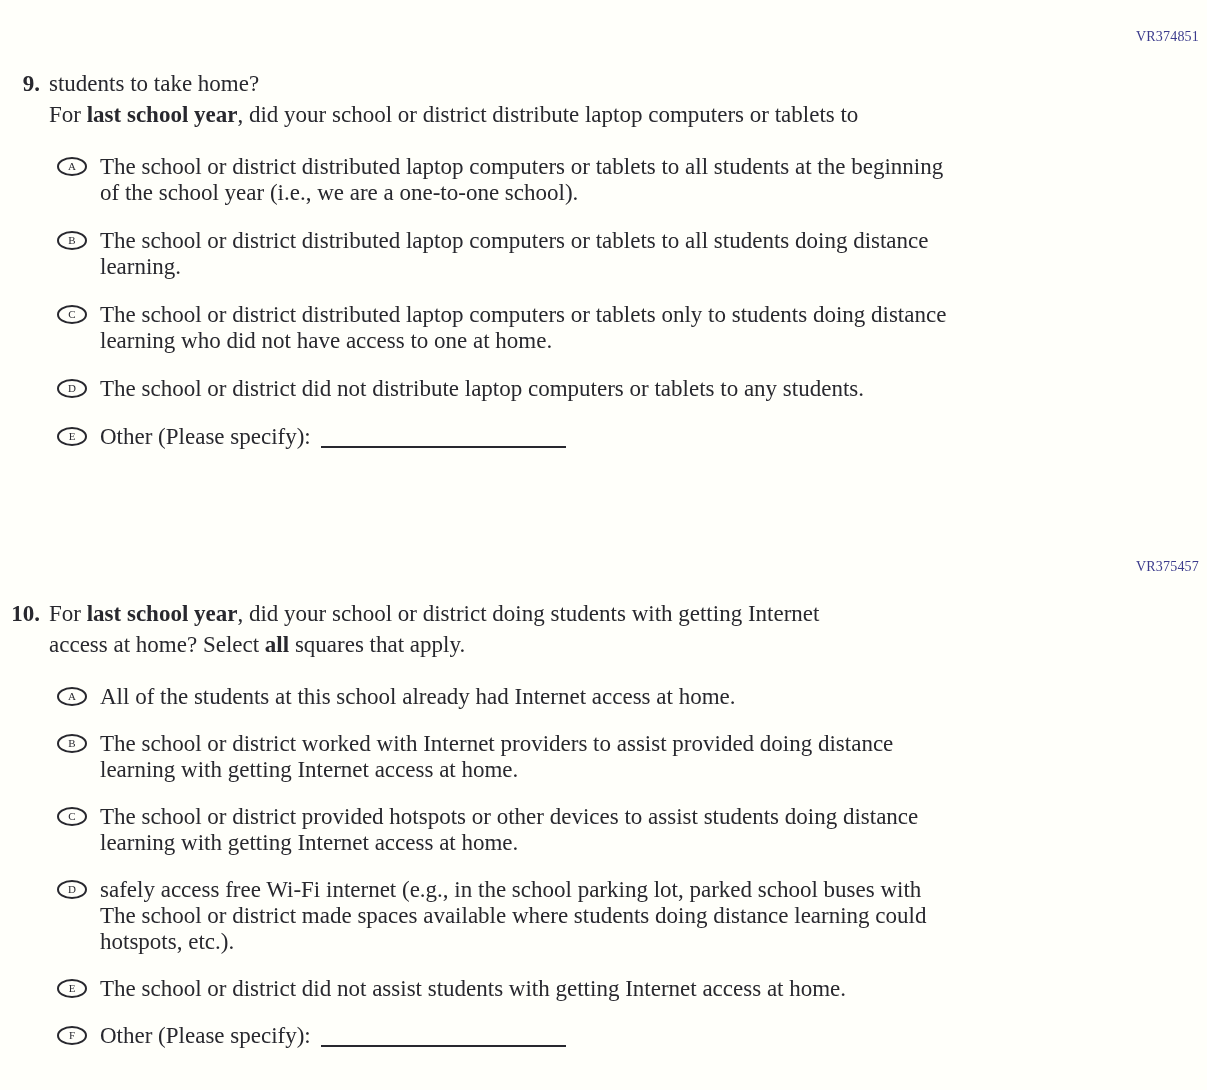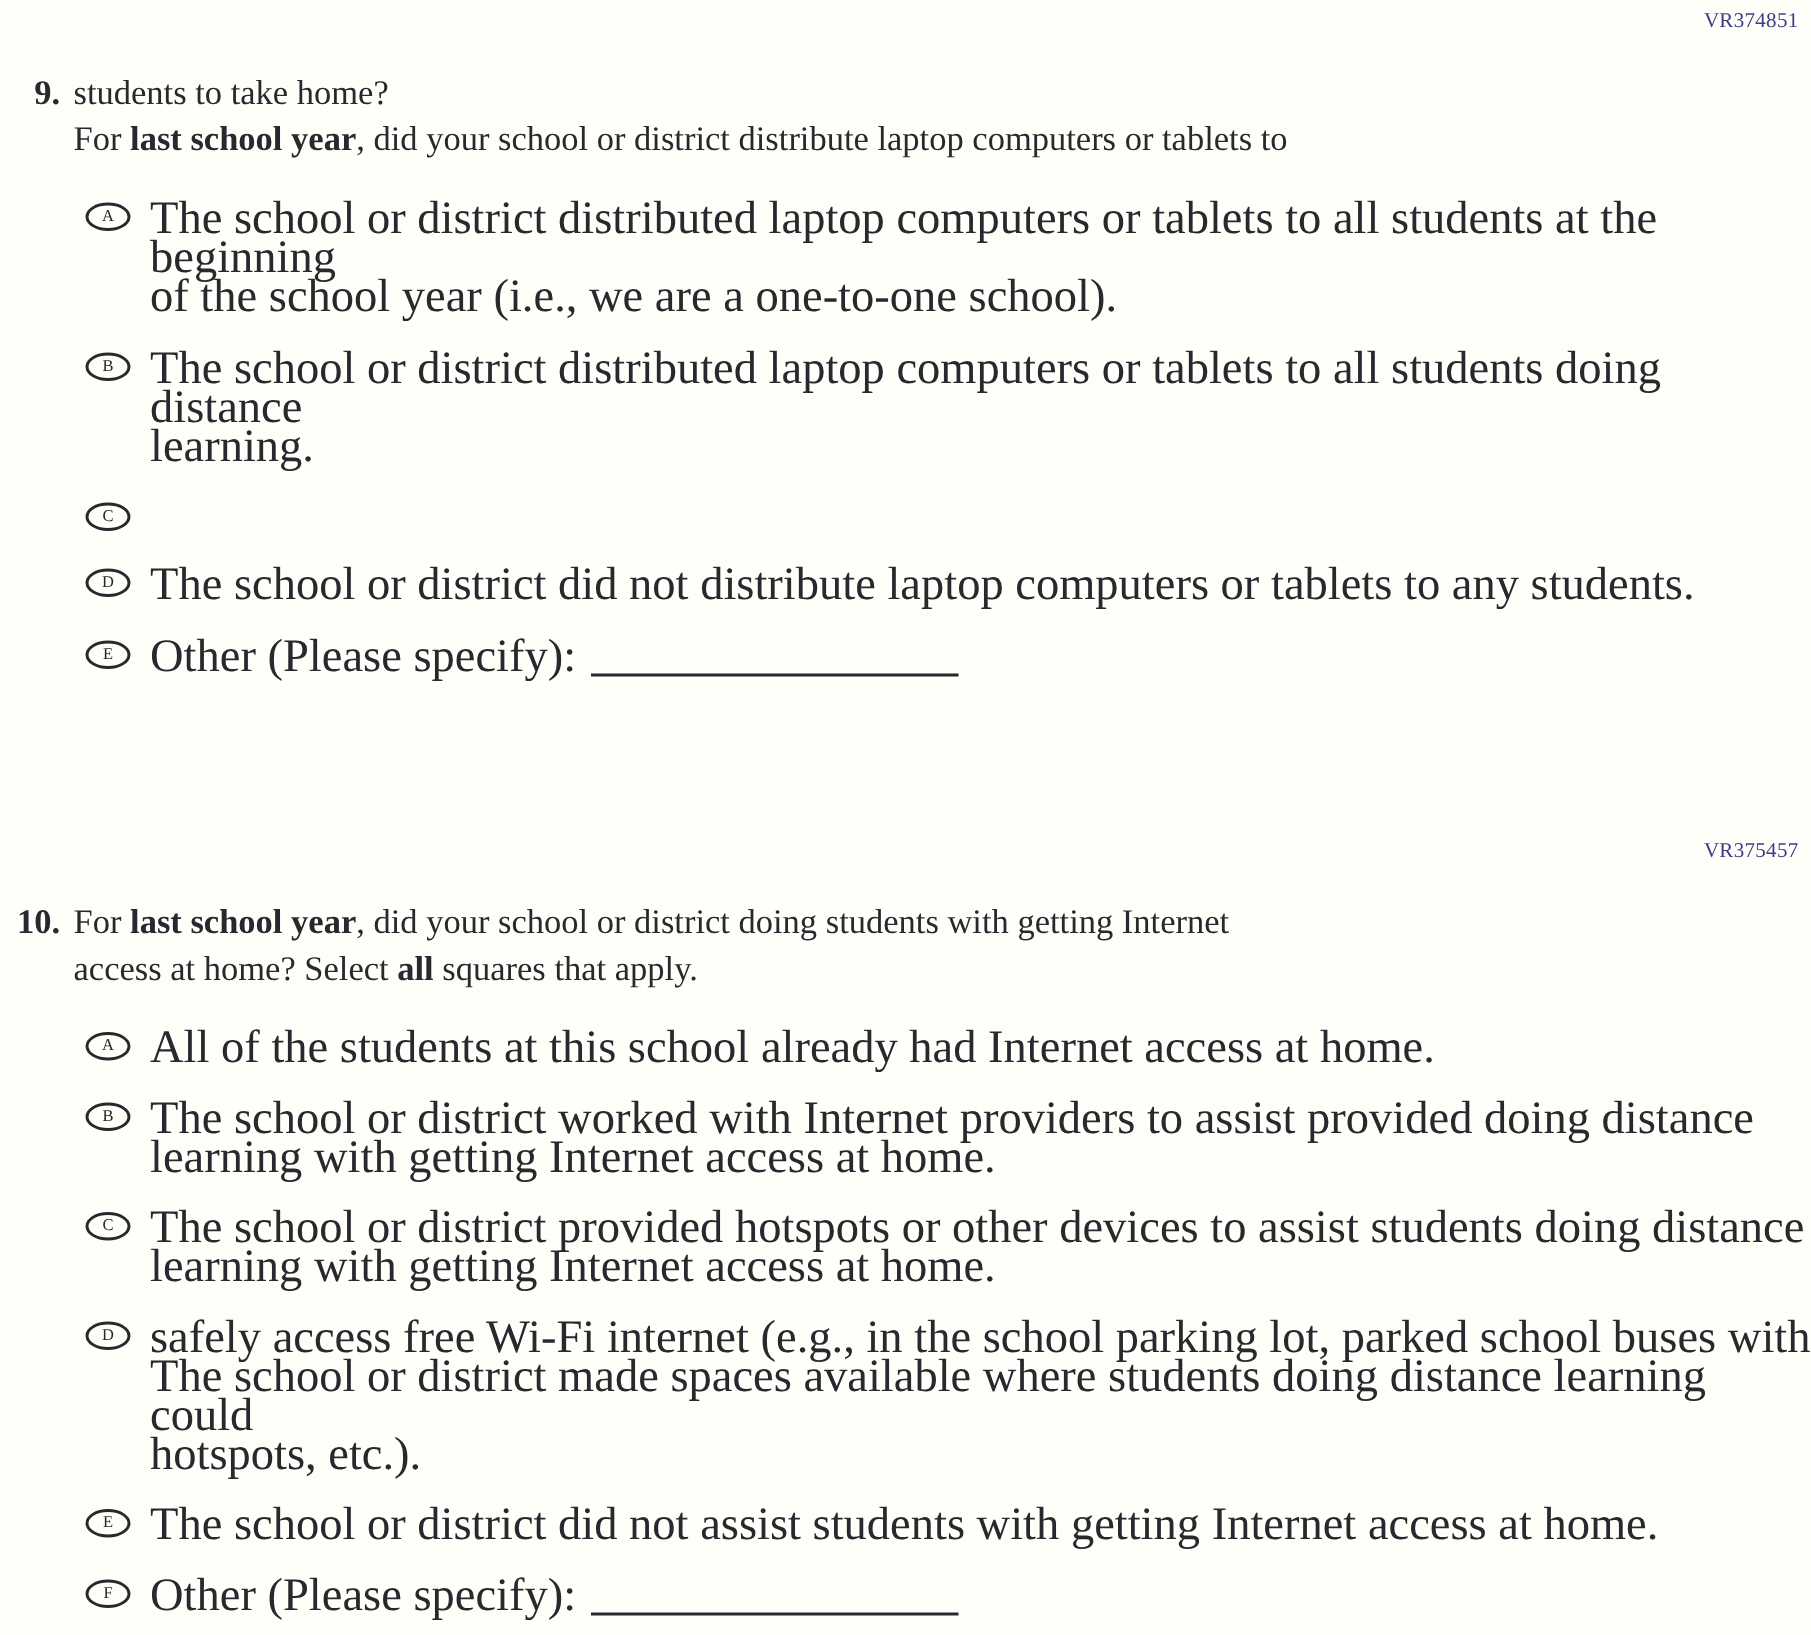--- a/index.html
+++ b/index.html
@@ -9,40 +9,40 @@
   }
   *{margin:0;padding:0;box-sizing:border-box;}
   html,body{background:var(--bg);}
   body{
     width:1207px;height:1090px;
     font-family:"Liberation Serif","DejaVu Serif",serif;
     color:var(--text);
     overflow:hidden;
   }
   .page{position:relative;width:1207px;height:1090px;background:var(--bg);}
-  .code-row{text-align:right;padding:6px 8px 0 0;line-height:16px;height:22px;}
+  .code-row{text-align:right;padding:6px 8px 0 0;line-height:16px;height:22px;margin-top:22px;}
   .vr-code{font-size:14px;color:var(--code);letter-spacing:.2px;}
   .q10 .code-row{margin-top:102px;padding-left:16px;}
   .q-header{display:flex;align-items:flex-start;margin-top:24px;font-size:23px;line-height:31px;}
   .q-number{flex:none;width:40px;text-align:right;font-weight:bold;margin-right:9px;}
   .q-prompt .line{display:block;}
   .b{font-weight:bold;}
   .options{margin-left:57px;}
   .opt-row{display:flex;align-items:flex-start;margin-top:22px;}
   .opt-row:first-child{margin-top:24px;}
   .q10 .opt-row{margin-top:21px;}
   .q10 .opt-row:first-child{margin-top:24px;}
   .bubble{
     flex:none;width:30px;height:19px;margin-top:3px;
     border:2px solid var(--text);border-radius:50%;
     display:flex;align-items:center;justify-content:center;
     font-size:11px;line-height:1;color:var(--text);
     cursor:pointer;
   }
-  .opt-text{margin-left:13px;font-size:31px;line-height:26px;}
+  .opt-text{margin-left:13px;font-size:23px;line-height:26px;}
   .opt-text .line{display:block;}
   .blank-line{
     display:inline-block;width:245px;height:4px;
     border-bottom:2px solid var(--text);
     margin-left:10px;vertical-align:-4px;
   }
 </style>
 </head>
 <body>
 
@@ -69,20 +69,24 @@
         </div>
         <div class="opt-row">
           <span class="bubble">B</span>
           <div class="opt-text">
             <div class="line">The school or district distributed laptop computers or tablets to all students doing distance</div>
             <div class="line">learning.</div>
           </div>
         </div>
         <div class="opt-row">
           <span class="bubble">C</span>
+          <div class="opt-text">
+            <div class="line">The school or district distributed laptop computers or tablets only to students doing distance</div>
+            <div class="line">learning who did not have access to one at home.</div>
+          </div>
         </div>
         <div class="opt-row">
           <span class="bubble">D</span>
           <div class="opt-text">
             <div class="line">The school or district did not distribute laptop computers or tablets to any students.</div>
           </div>
         </div>
         <div class="opt-row">
           <span class="bubble">E</span>
           <div class="opt-text">

